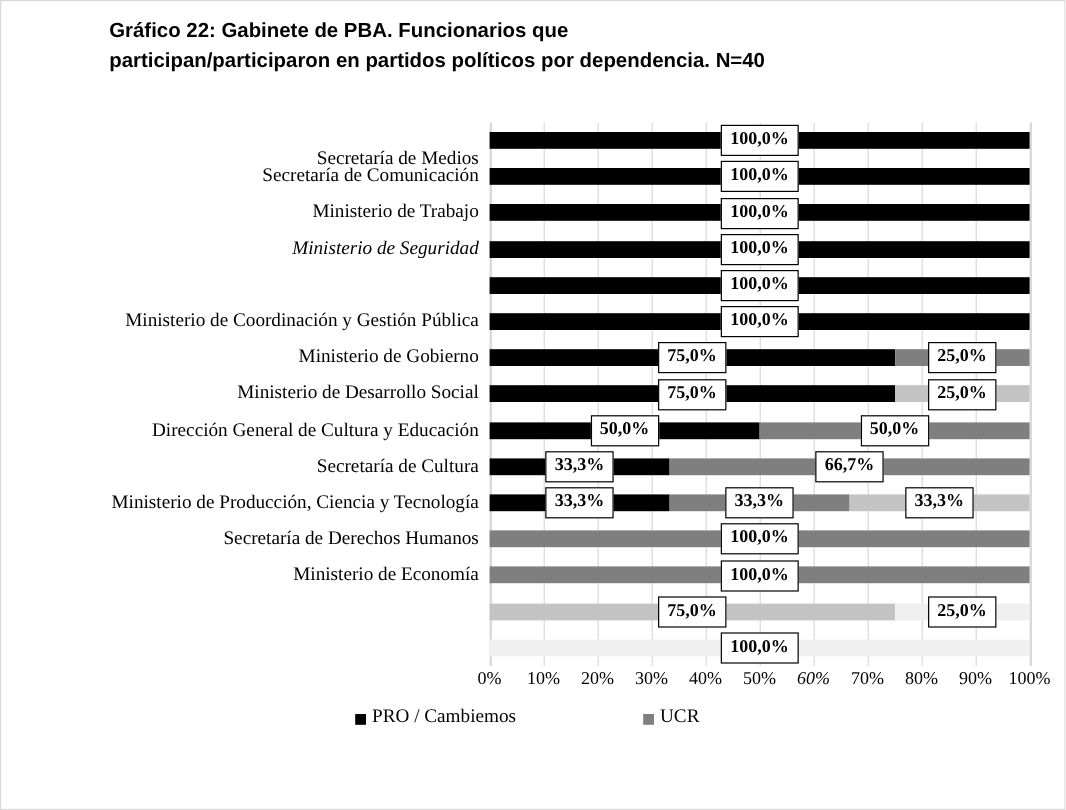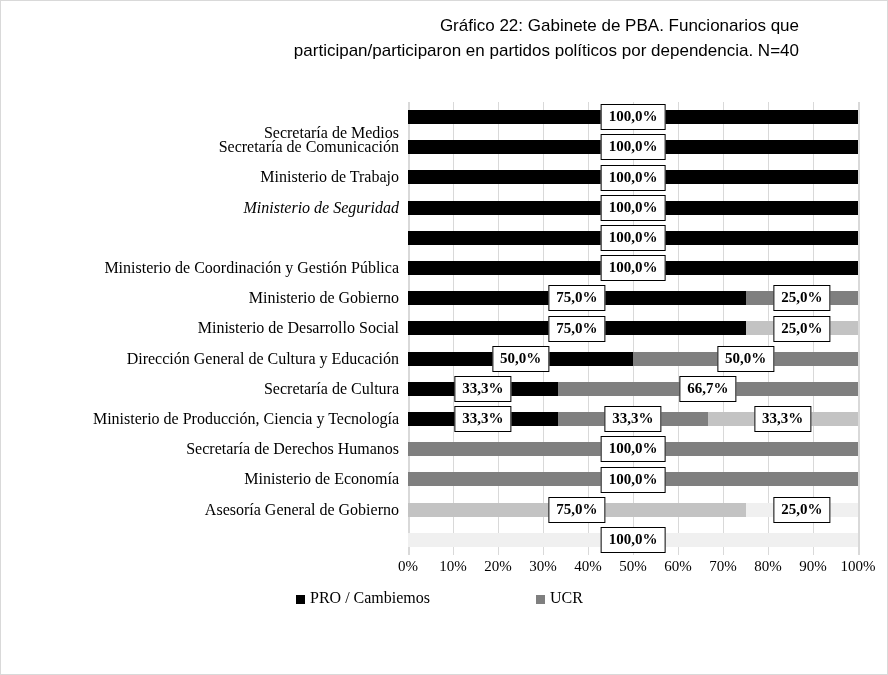--- a/index.html
+++ b/index.html
@@ -17,23 +17,23 @@
     font-family: "Liberation Serif", "DejaVu Serif", serif;
     overflow: hidden;
   }
 
   
   #chart-title {
     position: absolute;
     left: 90px;
     top: 12px;
     width: 708px;
-    text-align: right;
+    text-align: left;
     font-family: "Liberation Sans", "DejaVu Sans", sans-serif;
-    font-weight: normal;
+    font-weight: bold;
     font-size: 17px;
     line-height: 25px;
     color: #000000;
   }
   #chart-title .tline { display: block; white-space: nowrap; }
 
   
   #plot-area {
     position: absolute;
     left: 407px;
@@ -192,21 +192,20 @@
       <div class="cat-label" style="top: 60.4px;">Ministerio de Trabajo</div>
       <div class="cat-label" style="top: 90.6px; font-style: italic;">Ministerio de Seguridad</div>
       <div class="cat-label" style="top: 151px;">Ministerio de Coordinación y Gestión Pública</div>
       <div class="cat-label" style="top: 181.2px;">Ministerio de Gobierno</div>
       <div class="cat-label" style="top: 211.4px;">Ministerio de Desarrollo Social</div>
       <div class="cat-label" style="top: 241.6px; text-align: center;">Dirección General de Cultura y Educación</div>
       <div class="cat-label" style="top: 271.8px;">Secretaría de Cultura</div>
       <div class="cat-label" style="top: 302px;">Ministerio de Producción, Ciencia y Tecnología</div>
       <div class="cat-label" style="top: 332.2px;">Secretaría de Derechos Humanos</div>
       <div class="cat-label" style="top: 362.4px;">Ministerio de Economía</div>
-      <div class="cat-label" style="top: 392.6px;">Asesoría General de Gobierno</div>
     </div>
 
   <div id="plot-area">
     <div id="gridlines">
         <div class="gridline axis-line" style="left: 0px;"></div>
         <div class="gridline" style="left: 45px;"></div>
         <div class="gridline" style="left: 90px;"></div>
         <div class="gridline" style="left: 135px;"></div>
         <div class="gridline" style="left: 180px;"></div>
         <div class="gridline" style="left: 225px;"></div>
@@ -324,21 +323,21 @@
       </div>
   </div>
 
   <div id="x-labels">
       <div class="x-tick" style="left: 0px;">0%</div>
       <div class="x-tick" style="left: 45px;">10%</div>
       <div class="x-tick" style="left: 90px;">20%</div>
       <div class="x-tick" style="left: 135px;">30%</div>
       <div class="x-tick" style="left: 180px;">40%</div>
       <div class="x-tick" style="left: 225px;">50%</div>
-      <div class="x-tick" style="left: 270px;">60%</div>
+      <div class="x-tick" style="left: 270px; font-style: italic;">60%</div>
       <div class="x-tick" style="left: 315px;">70%</div>
       <div class="x-tick" style="left: 360px;">80%</div>
       <div class="x-tick" style="left: 405px;">90%</div>
       <div class="x-tick" style="left: 450px;">100%</div>
     </div>
 
   <div id="legend">
       <div class="legend-item" style="left: 65px;">
         <span class="legend-swatch sw-pro"></span>
         <span>PRO / Cambiemos</span>

